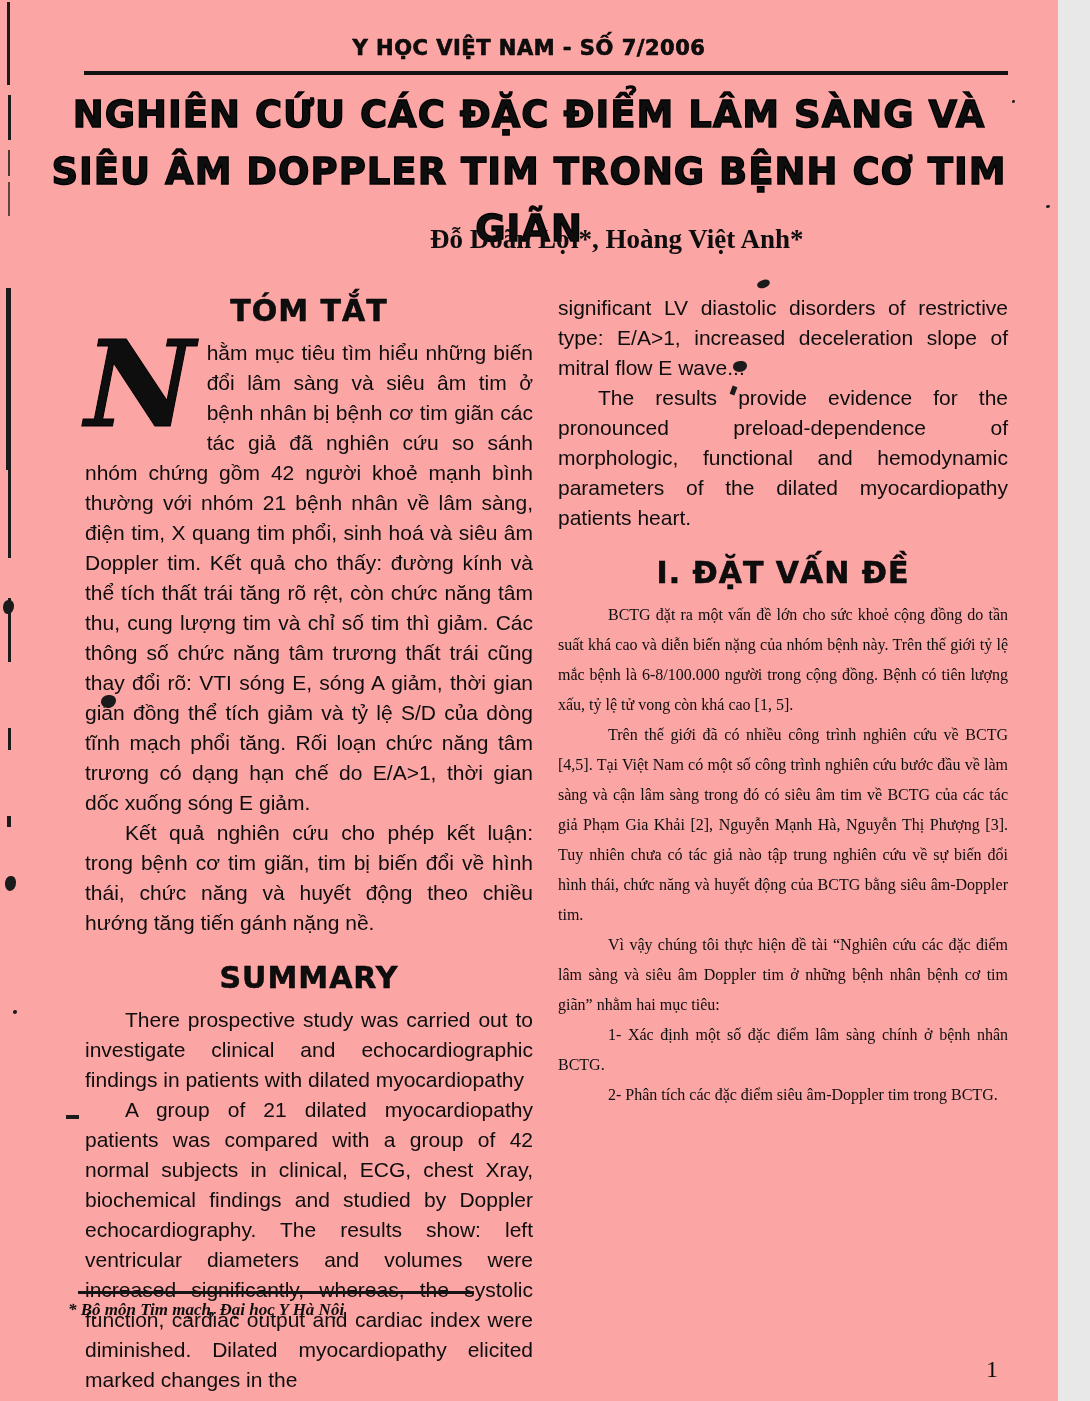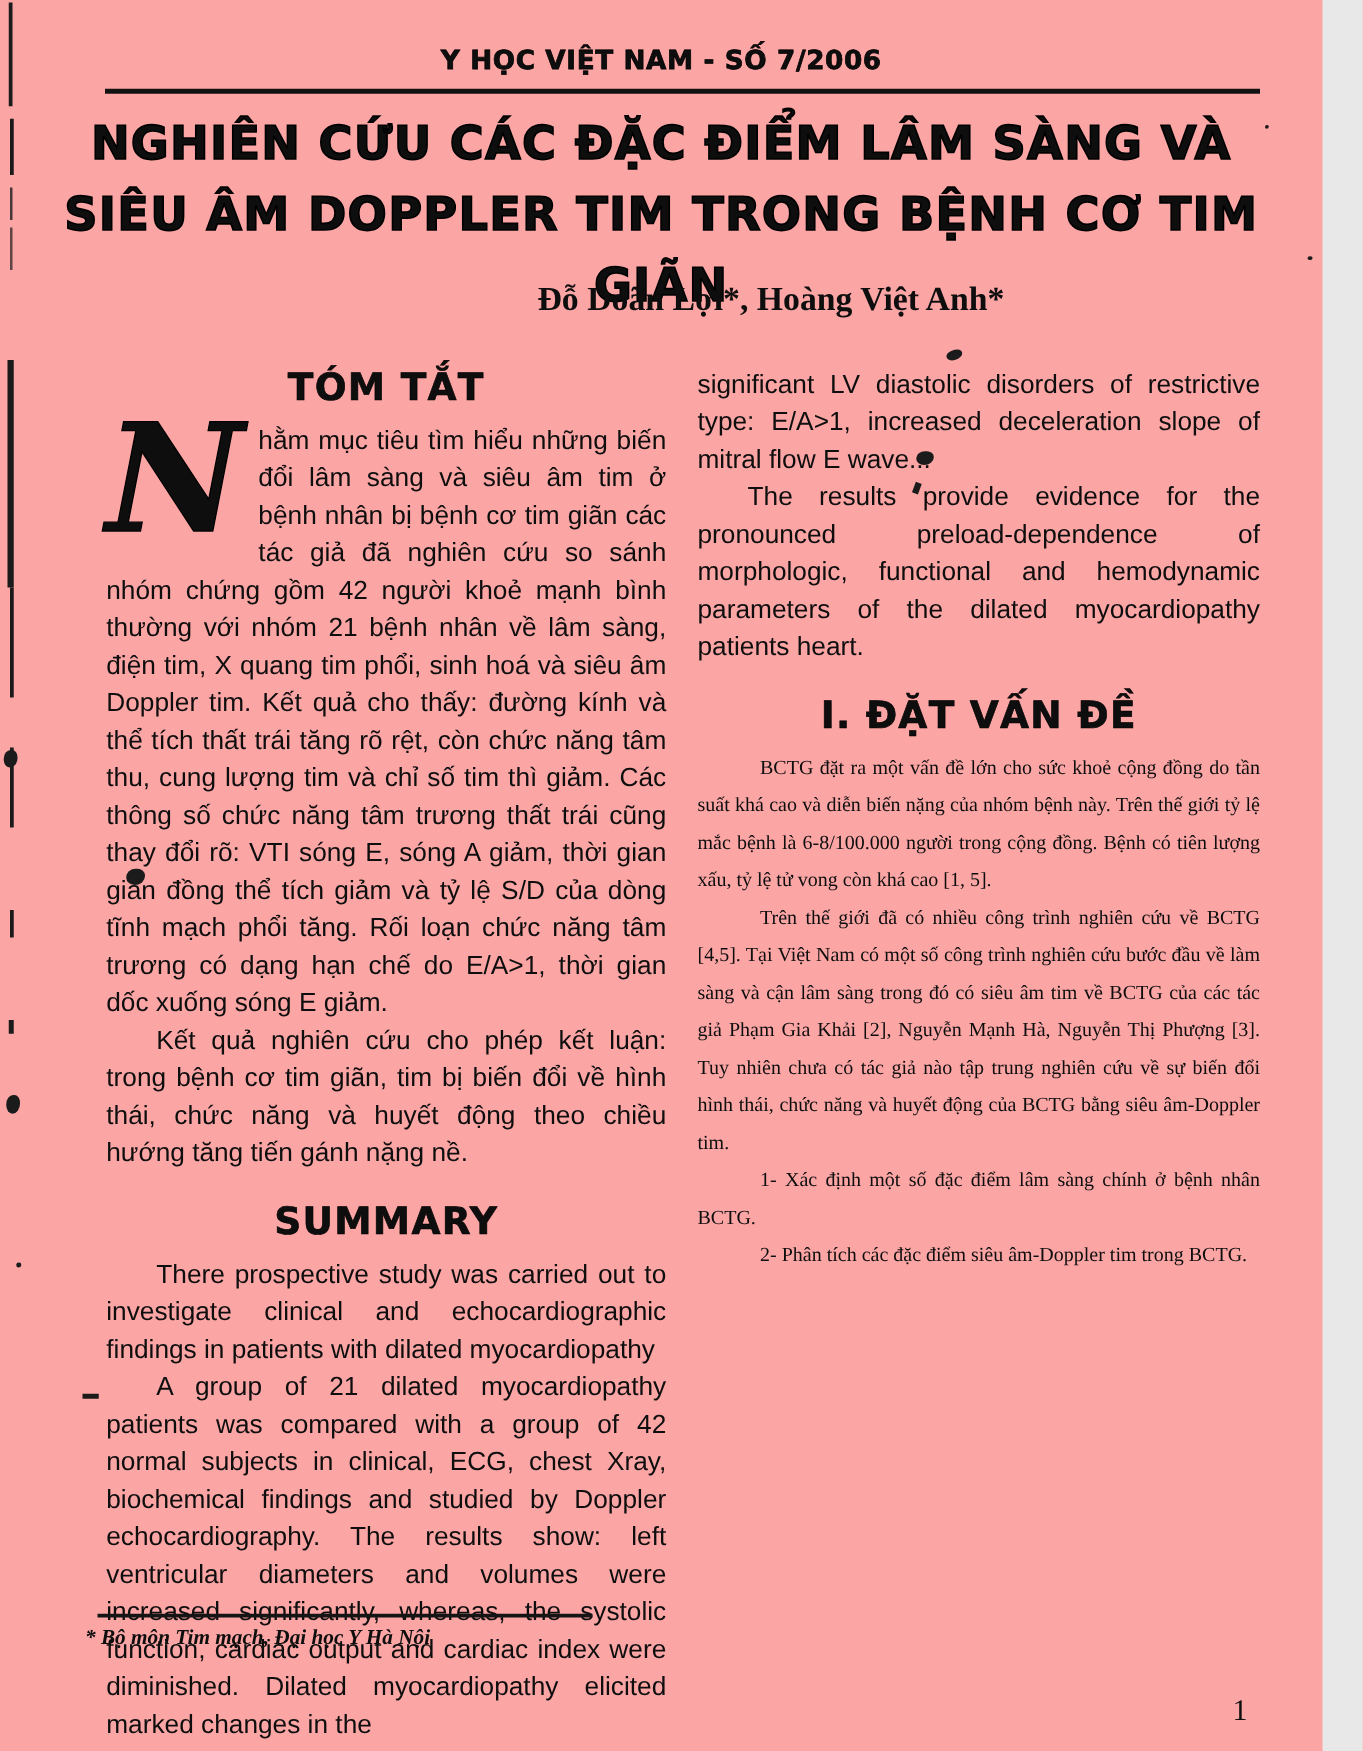--- a/index.html
+++ b/index.html
@@ -116,20 +116,21 @@
     <p class="sans ind">A group of 21 dilated myocardiopathy patients was compared with a group of 42 normal subjects in clinical, ECG, chest Xray, biochemical findings and studied by Doppler echocardiography. The results show: left ventricular diameters and volumes were increased significantly, whereas, the systolic function, cardiac output and cardiac index were diminished. Dilated myocardiopathy elicited marked changes in the</p>
     <p class="sans bigind">left ventricular filling pattern: VTI of mitral peak E, peak A and isovolumic relaxation time decreased and pulmonary vein flow S/D ratio increased. There were</p>
   </div>
 
   <div class="col col-right">
     <p class="sans">significant LV diastolic disorders of restrictive type: E/A&gt;1, increased deceleration slope of mitral flow E wave...</p>
     <p class="sans ind">The results provide evidence for the pronounced preload-dependence of morphologic, functional and hemodynamic parameters of the dilated myocardiopathy patients heart.</p>
     <div class="h-sans">I. ĐẶT VẤN ĐỀ</div>
     <p class="serif sind">BCTG đặt ra một vấn đề lớn cho sức khoẻ cộng đồng do tần suất khá cao và diễn biến nặng của nhóm bệnh này. Trên thế giới tỷ lệ mắc bệnh là 6-8/100.000 người trong cộng đồng.  Bệnh có tiên lượng xấu, tỷ lệ tử vong còn khá cao [1, 5].</p>
     <p class="serif sind">Trên thế giới đã có nhiều công trình nghiên cứu về BCTG [4,5]. Tại Việt Nam có một số công trình nghiên cứu bước đầu về làm sàng và cận lâm sàng trong đó có siêu âm tim về BCTG của các tác giả Phạm Gia Khải [2], Nguyễn Mạnh Hà, Nguyễn Thị Phượng [3]. Tuy nhiên chưa có tác giả nào tập trung nghiên cứu về sự biến đổi hình thái, chức năng và huyết động của BCTG bằng siêu âm-Doppler tim.</p>
+    <p class="serif sind">Vì vậy chúng tôi thực hiện đề tài “Nghiên cứu các đặc điểm lâm sàng và siêu âm Doppler tim ở những bệnh nhân bệnh cơ tim giãn” nhằm hai mục tiêu:</p>
     <p class="serif sind">1- Xác định một số đặc điểm lâm sàng chính ở bệnh nhân BCTG.</p>
     <p class="serif sind">2- Phân tích các đặc điểm siêu âm-Doppler tim trong  BCTG.</p>
   </div>
 
   <div class="footnote-rule"></div>
   <div class="footnote">* Bộ môn Tim mạch, Đại học Y Hà Nội</div>
   <div class="pageno">1</div>
 
   <div class="art" style="left:7px;top:2px;width:3px;height:83px;"></div>
   <div class="art" style="left:8px;top:95px;width:3px;height:45px;"></div>

